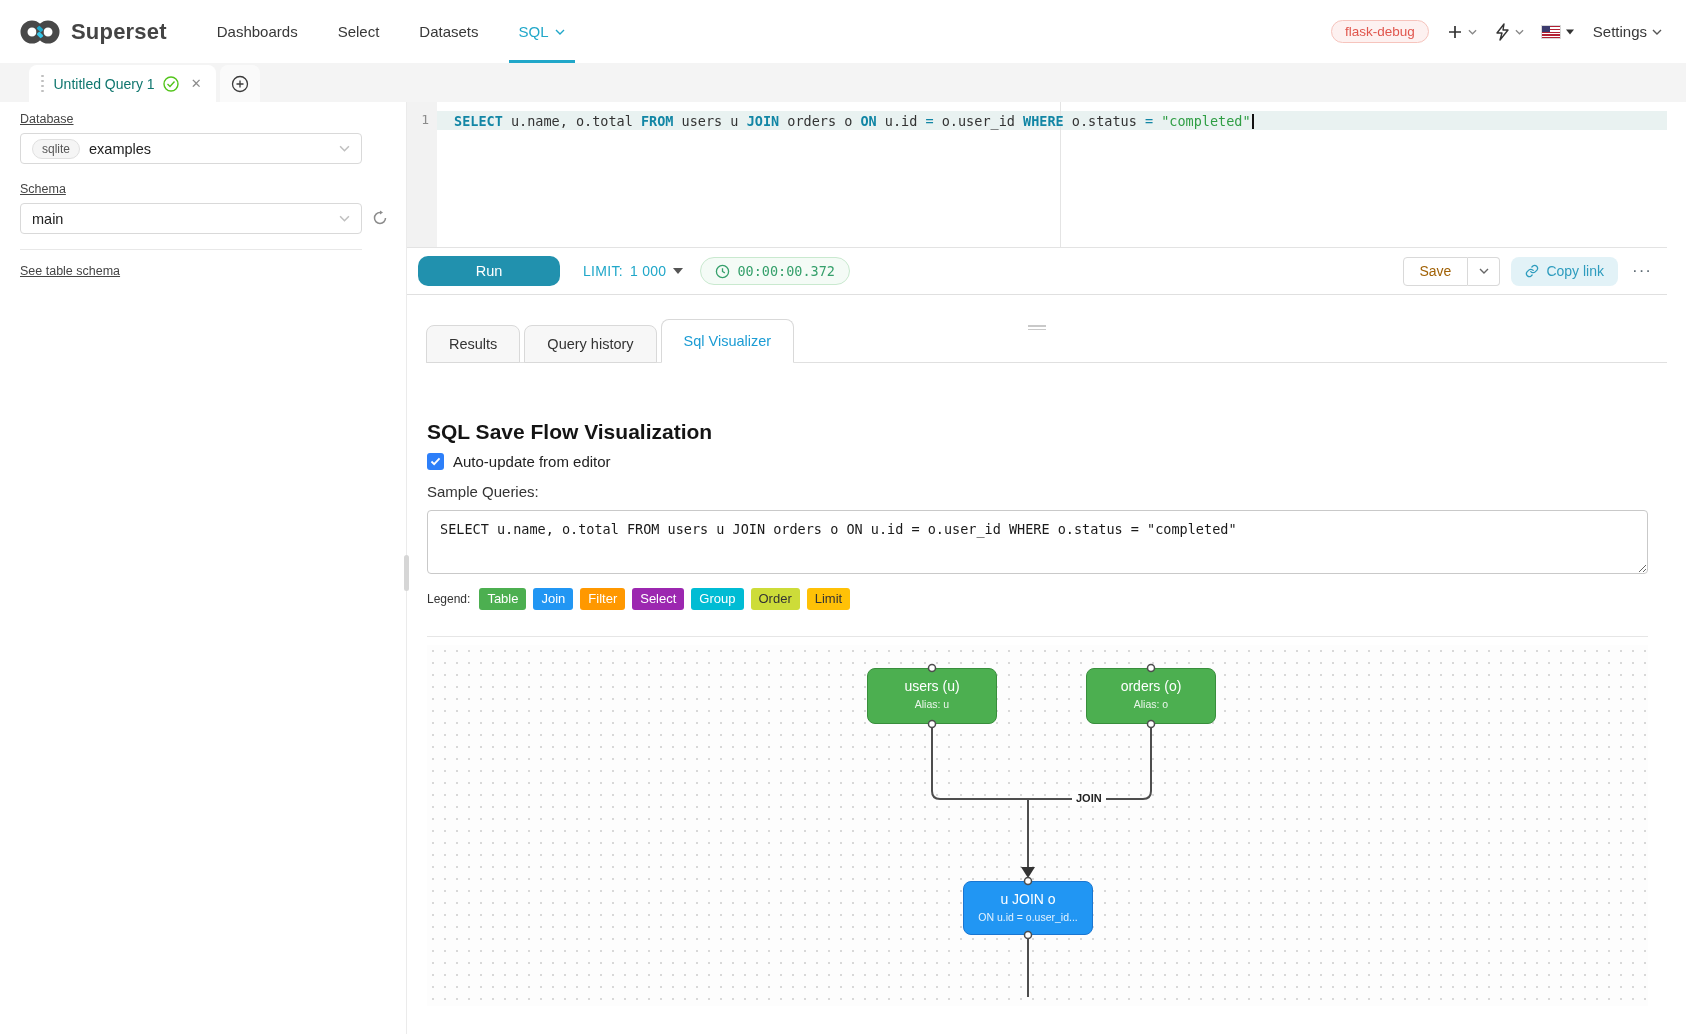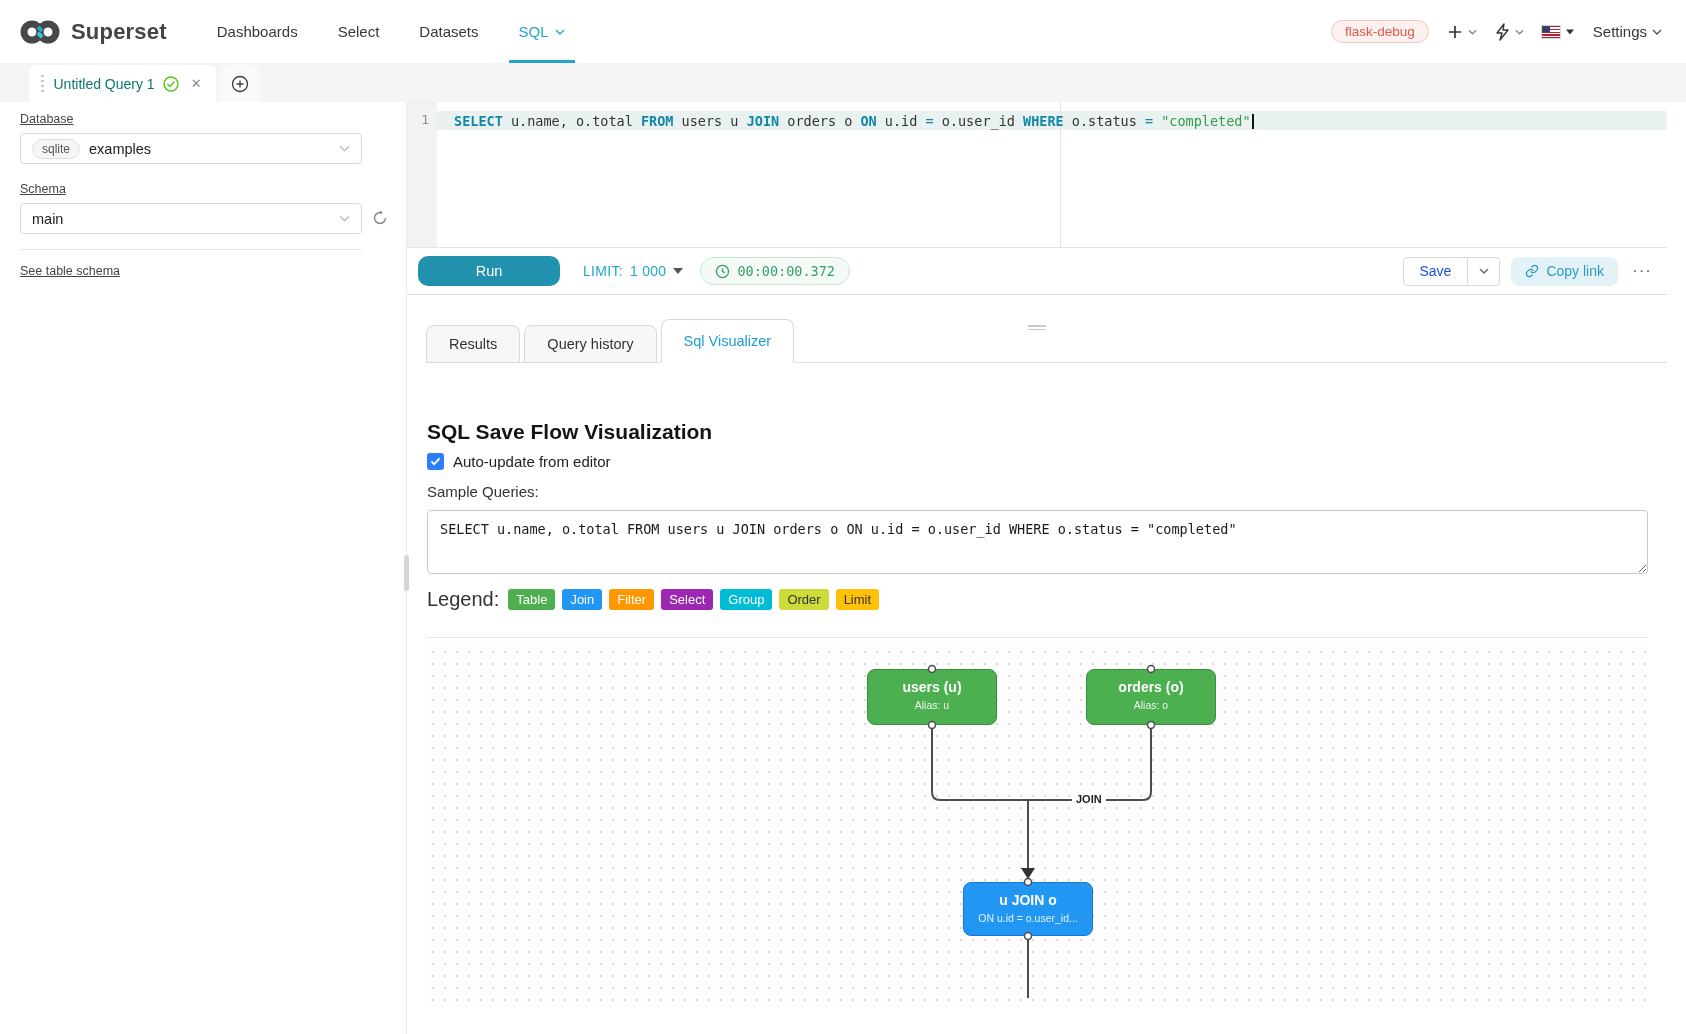--- a/index.html
+++ b/index.html
@@ -65,21 +65,21 @@
   
   .toolbar { height:47px; display:flex; align-items:center; padding:0 13px 0 11px; border-bottom:1px solid #e0e0e0; background:#fff; }
   .run-btn { width:142px; height:30px; background:#2191AE; color:#fff; font-size:14.5px; border:none; border-radius:10px; cursor:pointer; font-family:inherit; }
   .limit { margin-left:23px; display:flex; align-items:center; gap:7px; cursor:pointer; }
   .limit-text { color:#20A7C9; font-size:14px; letter-spacing:.3px; }
   .caret-down { width:0; height:0; border-left:5px solid transparent; border-right:5px solid transparent; border-top:6px solid #555; }
   .timer { margin-left:17px; height:28px; display:flex; align-items:center; gap:7px; padding:0 14px; background:#f4fbf6; border:1px solid #c9e9cf; border-radius:14px; }
   .timer-text { font-family:"DejaVu Sans Mono", monospace; font-size:13.5px; color:#35a06b; }
   .spacer { flex:1; }
   .save-group { display:flex; }
-  .save-main { height:29px; padding:0 16px; background:#fff; border:1px solid #d9d9d9; border-radius:4px 0 0 4px; font-size:14px; color:#1d4ed8; cursor:pointer; font-family:inherit; }
+  .save-main { height:29px; padding:0 16px; background:#fff; border:1px solid #d9d9d9; border-radius:4px 0 0 4px; font-size:14px; color:#a16207; cursor:pointer; font-family:inherit; }
   .save-caret { height:29px; width:32px; background:#fff; border:1px solid #d9d9d9; border-left:none; border-radius:0 4px 4px 0; display:flex; align-items:center; justify-content:center; cursor:pointer; }
   .copylink-btn { margin-left:11px; height:29px; padding:0 14px; display:flex; align-items:center; gap:7px; background:#e2f2f7; border:none; border-radius:8px; color:#2d9cbe; font-size:14px; cursor:pointer; font-family:inherit; }
   .more-btn { margin-left:12px; color:#5f6b74; font-size:17px; letter-spacing:1px; cursor:pointer; padding:4px 2px; }
 
   .pane-drag-handle { position:absolute; left:50%; transform:translateX(-50%); top:4px; width:18px; cursor:row-resize; }
   .pane-drag-handle i { display:block; height:1.5px; background:#c9c9c9; margin:2px 0; }
 
   
   .rtabs-wrap { position:relative; }
   .rtabs { display:flex; align-items:flex-end; margin:24px 0 0 19px; border-bottom:1px solid #e0e0e0; }
@@ -92,29 +92,29 @@
   .viz-title { margin-top:57px; font-size:21px; font-weight:800; color:#141414; }
   .checkbox-row { margin-top:8px; display:flex; align-items:center; gap:9px; padding-top:1px; }
   .checkbox { width:17px; height:17px; border-radius:3px; background:#2d7ff9; display:flex; align-items:center; justify-content:center; cursor:pointer; }
   .checkbox-label { font-size:15px; color:#222; }
   .sample-label { margin-top:13px; font-size:15px; color:#333; }
   .sample-row { margin-top:6px; display:flex; gap:8px; }
   .sample-btn { height:26px; padding:0 13px; background:#ececec; border:1px solid #b8b8b8; border-radius:4px; font-size:13.5px; color:#111; cursor:pointer; font-family:inherit; }
   .query-box { display:block; margin-top:10px; width:1221px; height:64px; border:1px solid #c9c9c9; border-radius:4px; resize:both;
                font-family:"DejaVu Sans Mono", monospace; font-size:13.5px; color:#1a1a1a; padding:9px 12px; line-height:1.45; outline:none; }
   .legend-row { margin-top:14px; display:flex; align-items:center; gap:7px; }
-  .legend-title { font-size:20px; color:#333; margin-right:2px; }
+  .legend-title { font-size:12px; color:#333; margin-right:2px; }
   .legend-badge { font-size:13px; padding:3px 8px; border-radius:3px; line-height:1.2; }
   .viz-divider { height:1px; background:#e6e6e6; margin-top:26px; }
 
   
   .diagram { position:relative; margin-top:8px; width:1221px; height:361px; background:#fdfdfd;
              background-image:radial-gradient(#d8d8d8 1px, transparent 1.2px); background-size:12px 12px; overflow:hidden; }
   .fnode { position:absolute; width:130px; border-radius:8px; text-align:center; color:#fff; z-index:1; cursor:grab; }
-  .fnode-title { font-size:14px; font-weight:bold; margin-top:9px; }
+  .fnode-title { font-size:14px; font-weight:normal; margin-top:9px; }
   .fnode-sub { font-size:10.5px; color:rgba(255,255,255,.88); margin-top:4px; }
   .fnode.table { height:56px; background:#4CAF50; border:1.5px solid #388E3C; }
   .fnode.join { height:54px; background:#2196F3; border:1.5px solid #1976D2; }
   .node-users { left:440px; top:23px; }
   .node-orders { left:659px; top:23px; }
   .node-join { left:536px; top:236px; }
   .edges-svg { position:absolute; left:0; top:0; z-index:2; pointer-events:none; }
   .edge-label { position:absolute; left:645px; top:146px; background:#fff; font-size:11px; font-weight:bold; color:#222; padding:1px 4px; z-index:3; }
 </style>
 </head>

